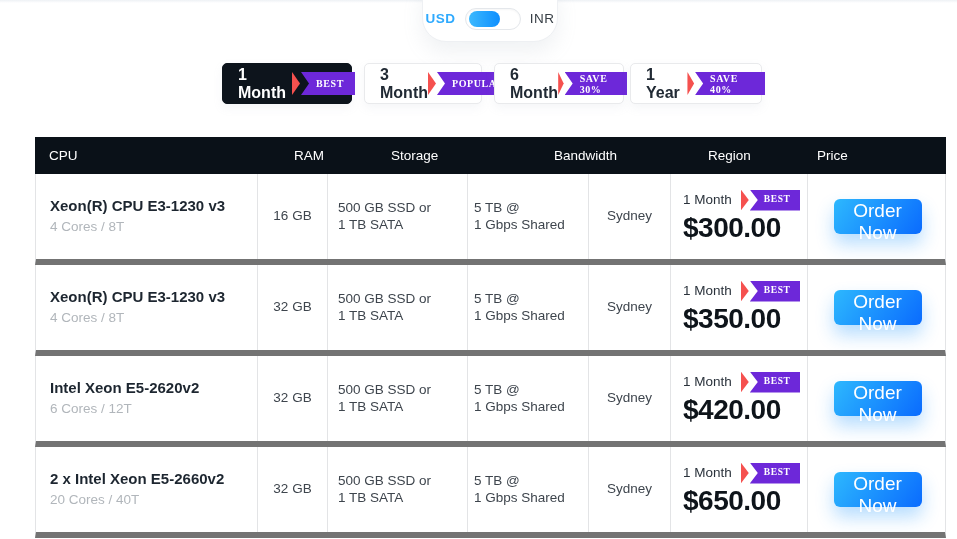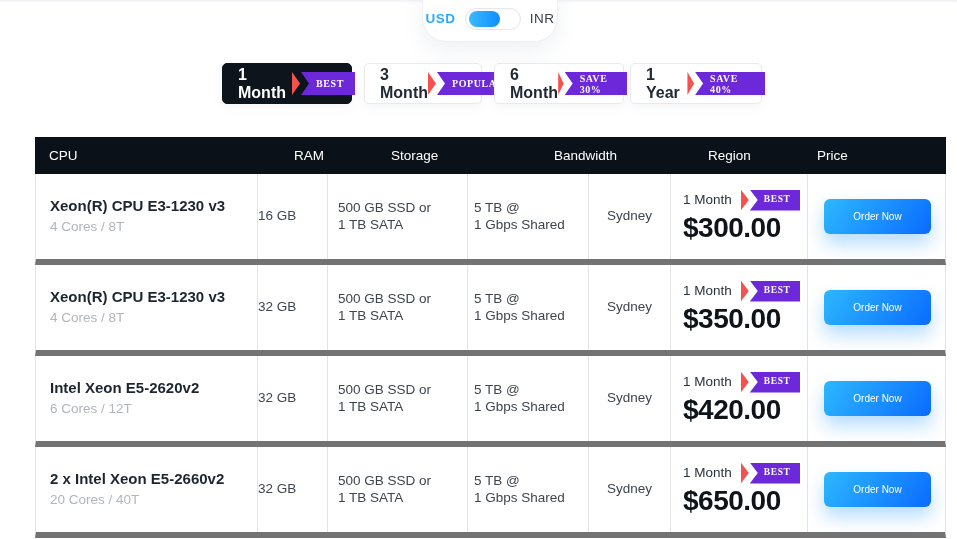--- a/index.html
+++ b/index.html
@@ -88,36 +88,36 @@
   }
   .cell {
     display:flex; flex-direction:column; justify-content:center;
     border-right:1px solid #e3e4e6; box-sizing:border-box;
     font-size:13.5px; color:#3e454d; line-height:1.25;
   }
   .cell:last-child { border-right:none; }
   .c-cpu { padding-left:14px; }
   .cpu-name { font-size:15px; font-weight:600; color:#1d2630; margin-bottom:3px; }
   .cpu-sub { font-size:13.5px; color:#b1b6bb; }
-  .c-ram { }
+  .c-ram { align-items:center; }
   .c-storage { padding-left:10px; }
   .c-bandwidth { padding-left:6px; }
   .c-region { align-items:center; }
   .c-price { padding-left:12px; }
   .term-row { display:flex; align-items:center; gap:9px; margin-bottom:2px; }
   .term-label { font-size:13.5px; color:#2a323b; }
   .price-big {
     font-size:28px; font-weight:800; color:#0e141a; letter-spacing:-0.5px;
     line-height:1.1;
   }
   .c-order { align-items:center; }
   .order-btn {
-    width:107px; height:35px; border:none; border-radius:6px;
+    width:88px; height:35px; border:none; border-radius:6px;
     background:linear-gradient(125deg,#2db8fe 0%,#0a6bfe 100%);
-    color:#fff; font-size:10px; font-family:inherit;
+    color:#fff; font-size:19px; font-family:inherit;
     box-shadow:0 10px 18px rgba(30,150,253,0.32); cursor:pointer;
   }
 </style>
 </head>
 <body>
 
 <div class="top-edge"></div>
 
 <div class="toggle-card">
   <span class="cur-label cur-usd">USD</span>

